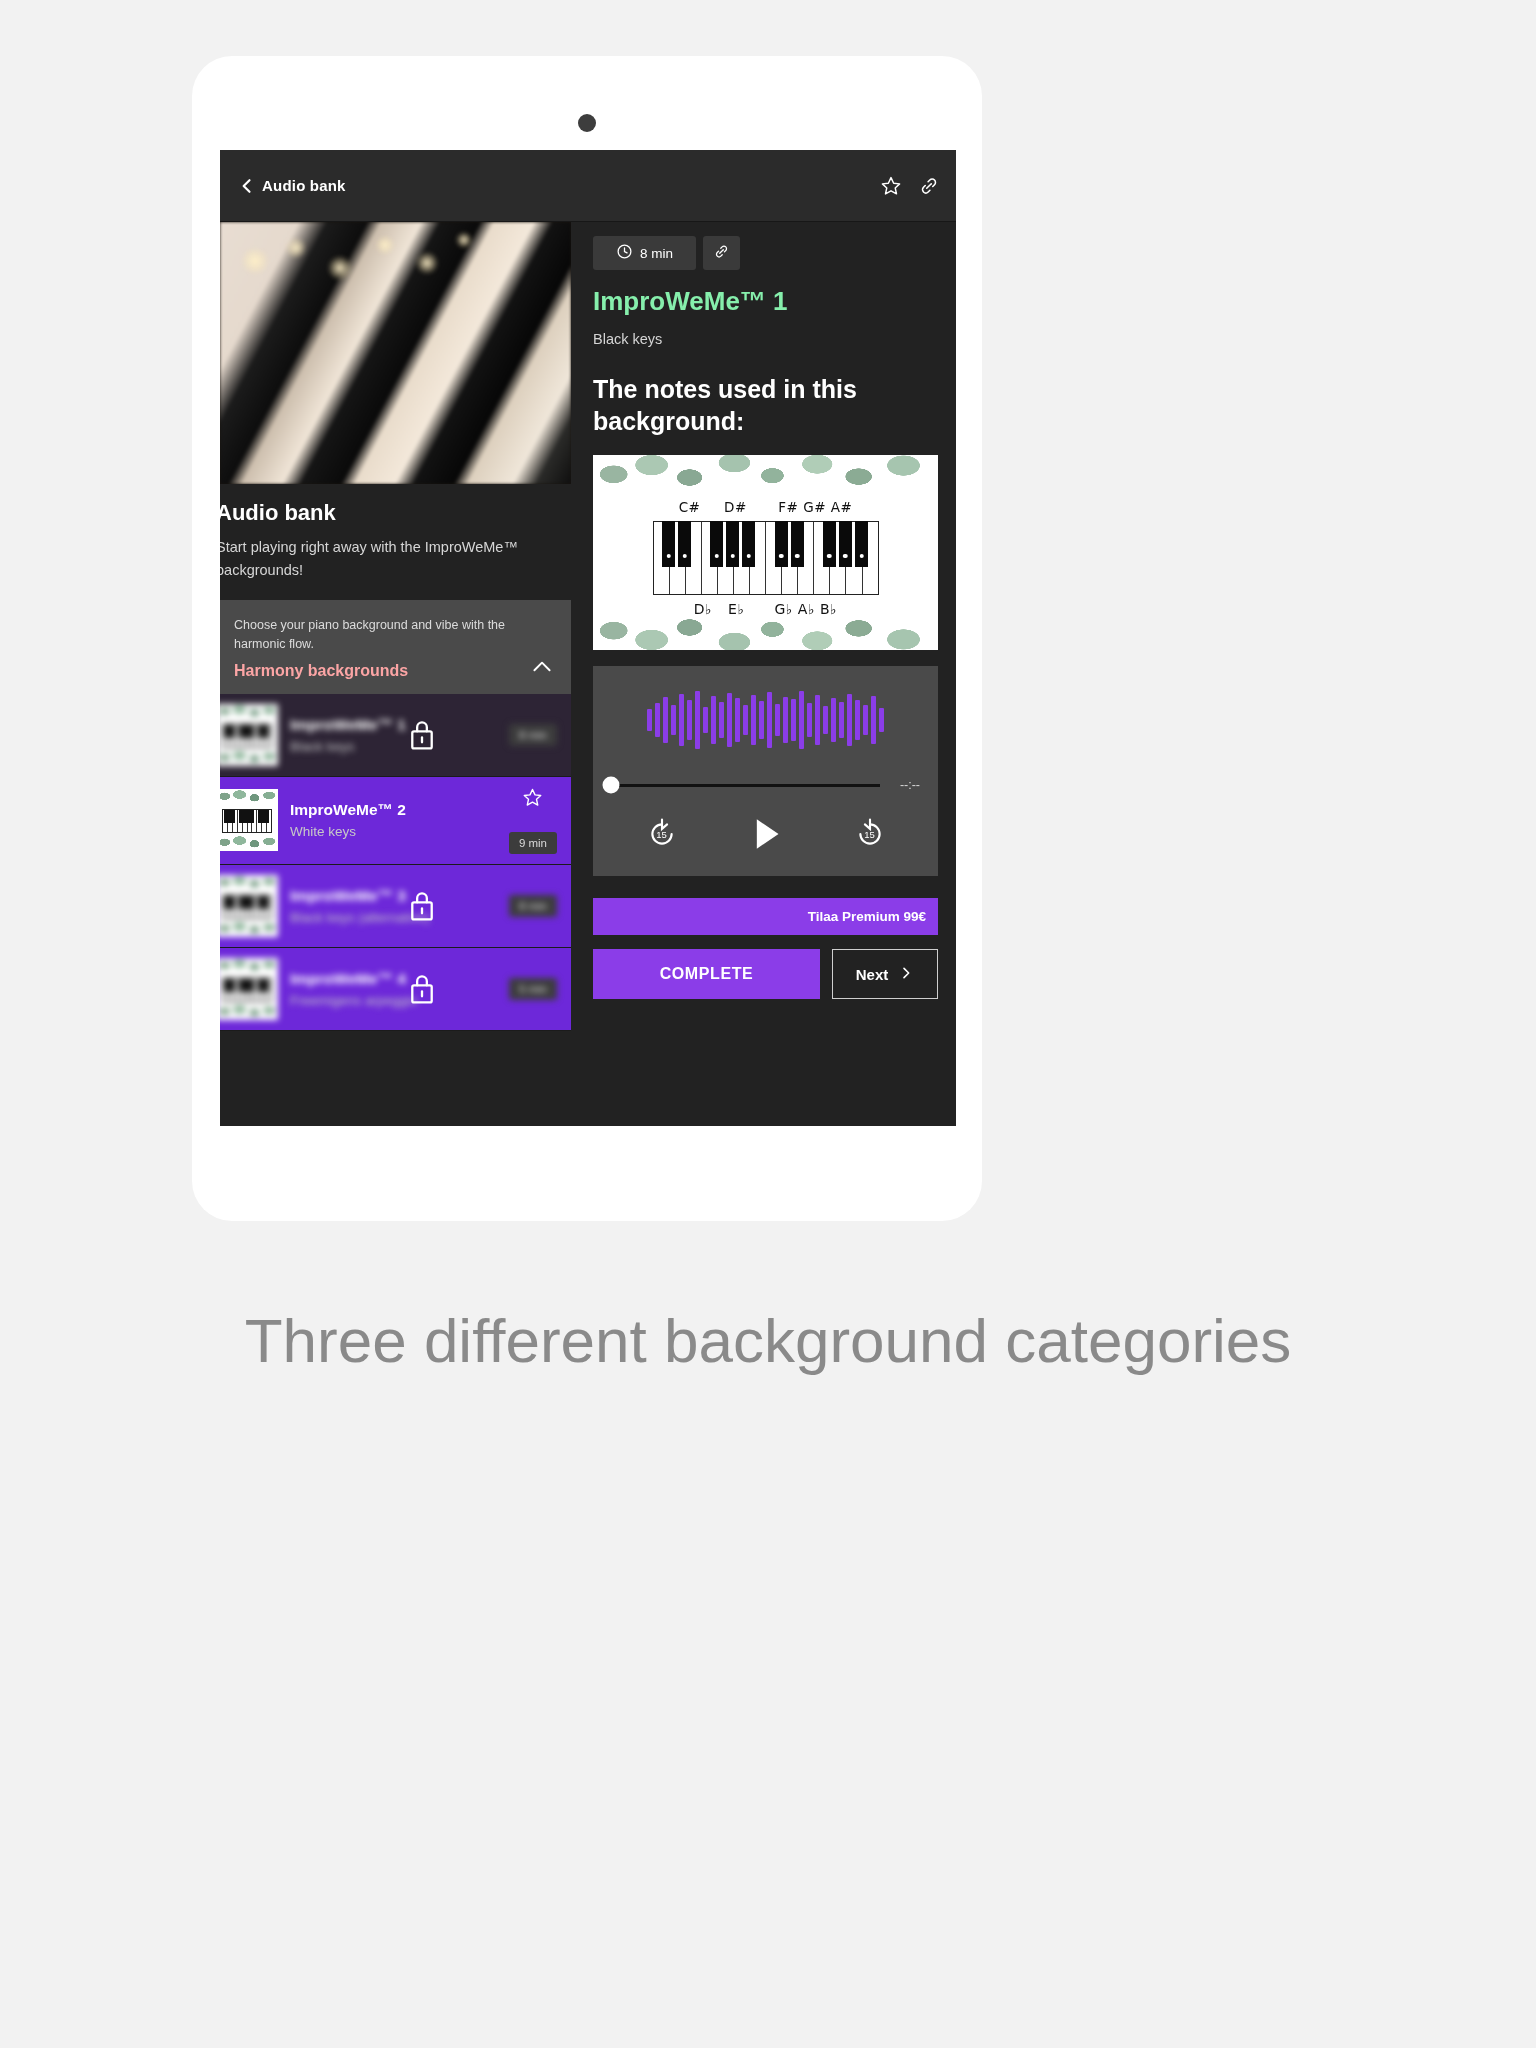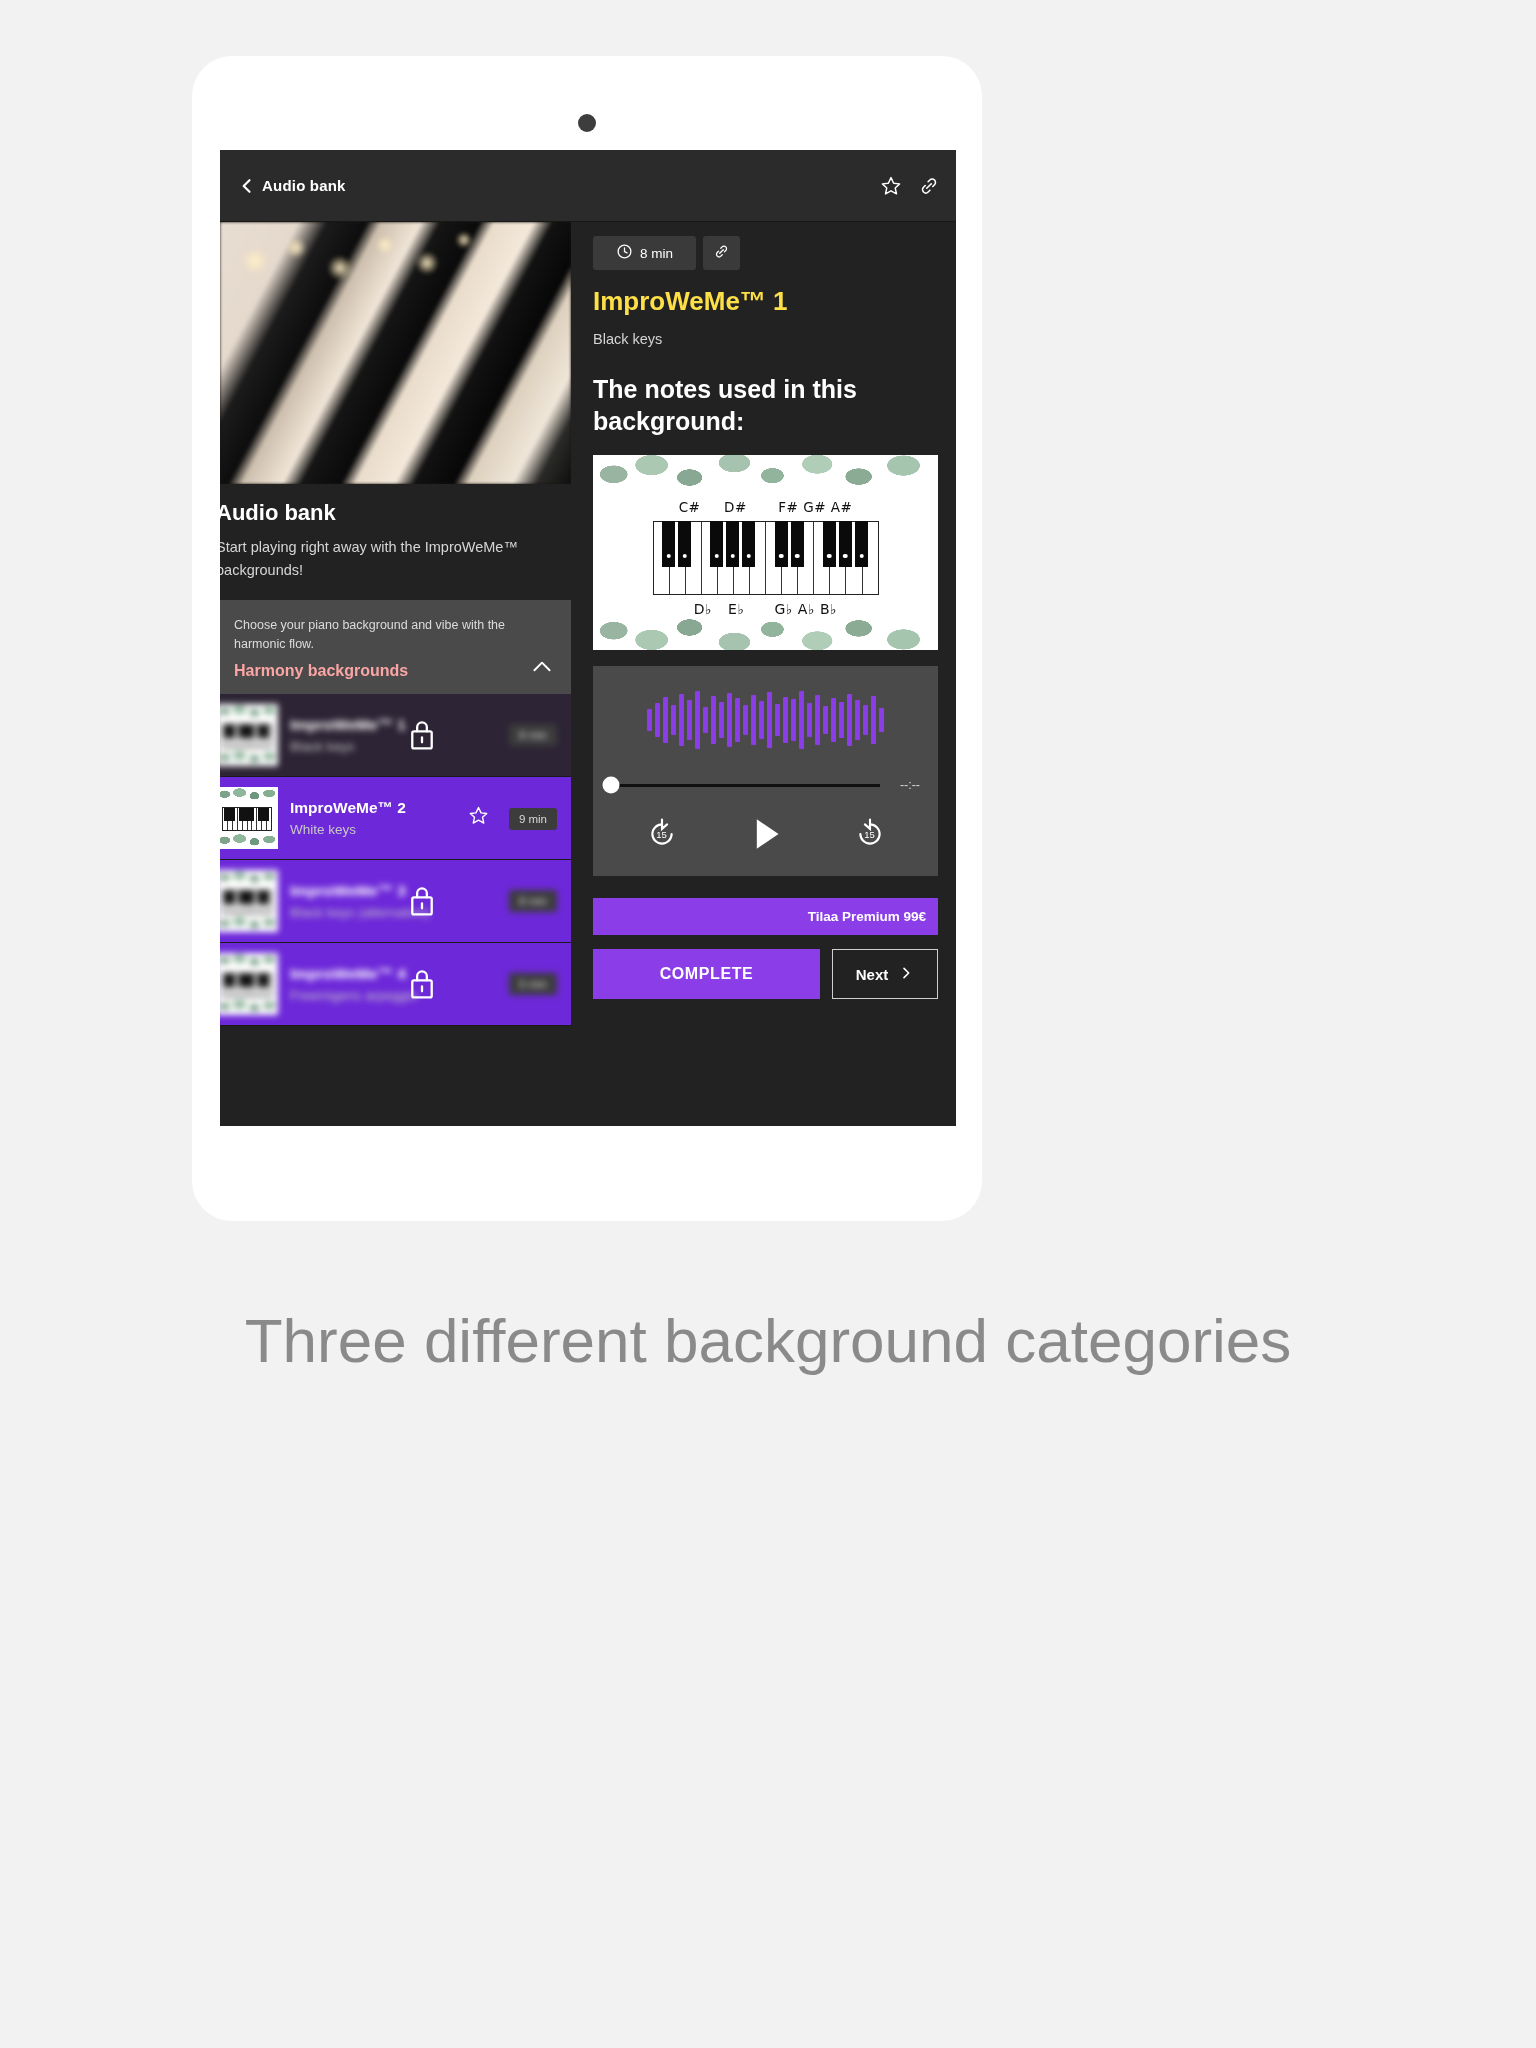--- a/index.html
+++ b/index.html
@@ -195,21 +195,21 @@
   .thumb-keys i:last-child { border-right: none; }
   .thumb-keys i.b::after {
     content: ""; position: absolute;
     right: -3px; top: 0; width: 6px; height: 60%;
     background: #111;
   }
   .track-texts { flex: 1; min-width: 0; }
   .track-title { color: #ffffff; font-size: 15.5px; font-weight: bold; }
   .track-sub { color: #c8c8c8; font-size: 13.5px; margin-top: 5px; }
 
-  .track-right { display: flex; flex-direction: row; align-items: flex-end; gap: 20px; flex: none; }
+  .track-right { display: flex; flex-direction: column; align-items: center; gap: 20px; flex: none; }
   .badge {
     background: #3c3c3c;
     color: #d8d8d8;
     font-size: 11.5px;
     padding: 5px 10px;
     border-radius: 3px;
     white-space: nowrap;
   }
   .lock-overlay {
     position: absolute;
@@ -234,21 +234,21 @@
     display: flex; align-items: center; gap: 7px;
     padding: 7px 23px;
     border-radius: 3px;
     color: #ffffff;
     font-size: 13.5px;
     cursor: pointer;
   }
   .chip-icon-only { padding: 7px 10px; }
 
   .lesson-title {
-    color: #fde047;
+    color: #86efac;
     font-size: 26px;
     font-weight: bold;
     margin-bottom: 14px;
     flex: none;
   }
   .lesson-sub {
     color: #d5d5d5;
     font-size: 14.5px;
     margin-bottom: 26px;
     flex: none;

